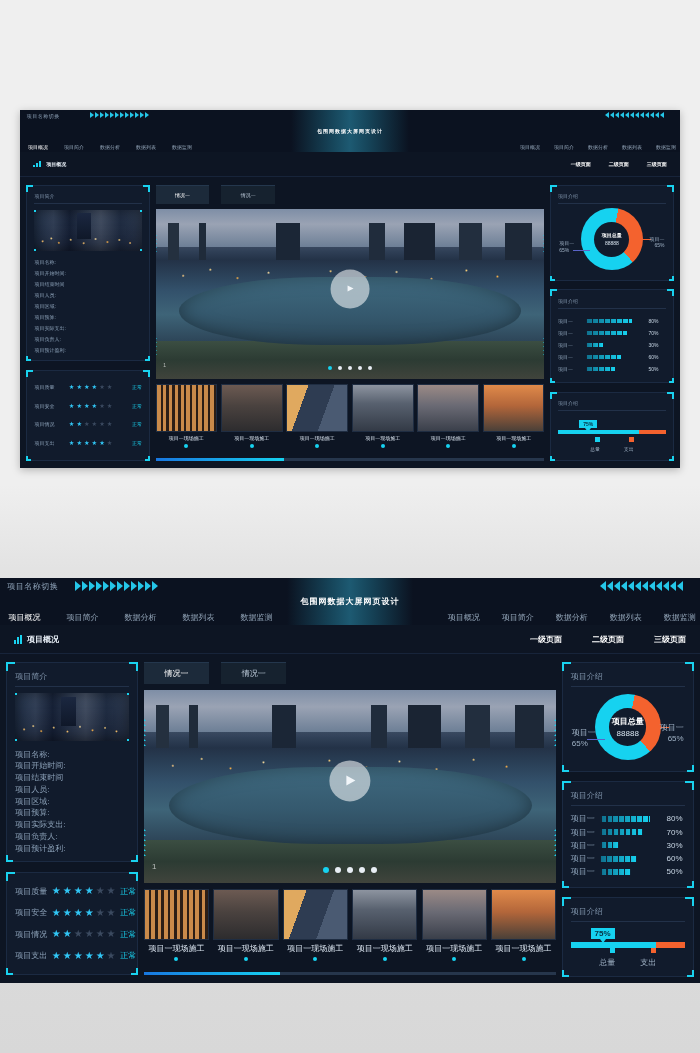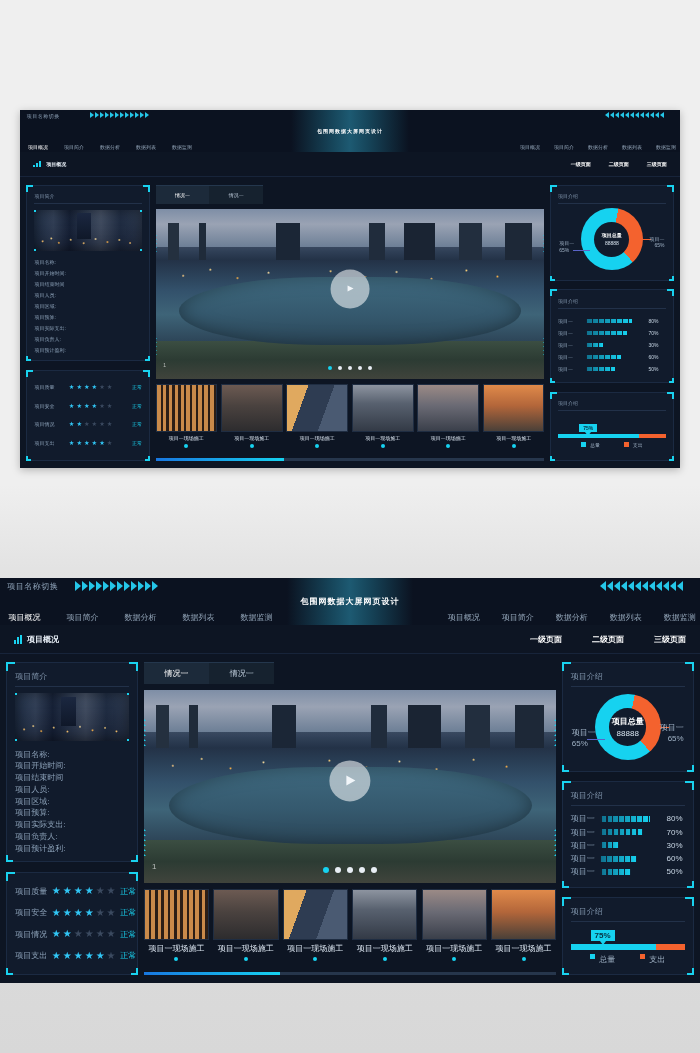--- a/index.html
+++ b/index.html
@@ -138,21 +138,21 @@
   
   .p-rate { flex: 1; display:flex; flex-direction:column; justify-content:space-around; }
   .rate-row { display:flex; align-items:center; gap: 4%; }
   .rate-label { color:#8ba0b7; white-space:nowrap; flex:0 0 28%; }
   .stars { display:flex; gap: 2px; flex:1; }
   .star { color:#3b4a60; font-size: 1.25em; line-height:1; }
   .star.on { color:#31c6f5; }
   .rate-status { color:#19d2ef; white-space:nowrap; }
 
   
-  .vid-tabs { display:flex; gap: 0; height: 7%; }
+  .vid-tabs { display:flex; gap: 12px; height: 7%; }
   .vid-tab { background:#16222f; color:#b9c7d6; display:flex; align-items:center;
              justify-content:center; padding: 0 5%; border-top: 1px solid #24374d;}
   .vid-tab.active { background:#1c2a3a; color:#ffffff; }
   .player { position: relative; flex: 1;
      background:
        linear-gradient(180deg, rgba(255,180,110,.10) 0%, rgba(20,40,70,.0) 25%),
        linear-gradient(180deg,#6f7f96 0%,#4a5d78 14%,#233247 30%,#33516b 48%,#3e6478 62%,#2d4558 78%,#22364a 100%);
      overflow:hidden; }
   .sky { position:absolute; left:0; right:0; top:0; height:22%;
      background: linear-gradient(180deg,#7e8ea6 0%,#9aa3b4 40%,#6d7f96 100%); }
@@ -276,21 +276,21 @@
   .prog-fill { position:absolute; left:0; top:0; height:100%; width:75%;
      background:#16d2f0; }
   .prog-tip { position:absolute; bottom: 150%; left: 28%;
      transform: translateX(-50%); background:#16d2f0; color:#063243;
      padding: 1px 4px; font-weight:bold; white-space:nowrap; }
   .prog-tip::after { content:""; position:absolute; left:50%; top:100%;
      transform:translateX(-50%); width:0;height:0;border-style:solid;
      border-width:4px 3px 0 3px;
      border-color:#16d2f0 transparent transparent transparent; }
   .legend { display:flex; justify-content:center; gap: 22%; }
-  .lg { display:flex; align-items:flex-start; gap:4px; color:#9fb1c4; }
+  .lg { display:flex; align-items:flex-end; gap:4px; color:#9fb1c4;flex-direction:column; }
   .lg-sw { width:5px; height:5px; display:block; }
   .lg-sw.cy { background:#16d2f0; } .lg-sw.or { background:#f4622e; }
 
   .wm { position:absolute; color:#cfcfcf; opacity:.35; font-size: 38px;
         letter-spacing: 6px; pointer-events:none; }
 </style>
 </head>
 <body>
 
 <div class="page">

